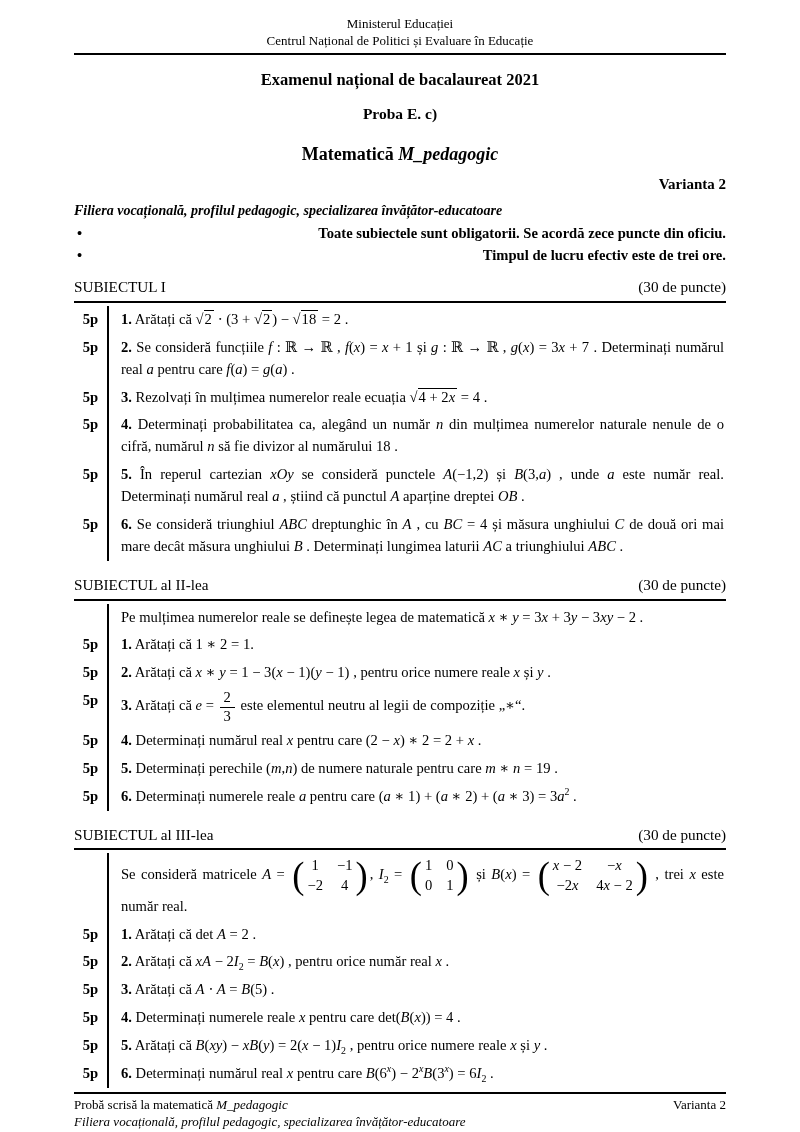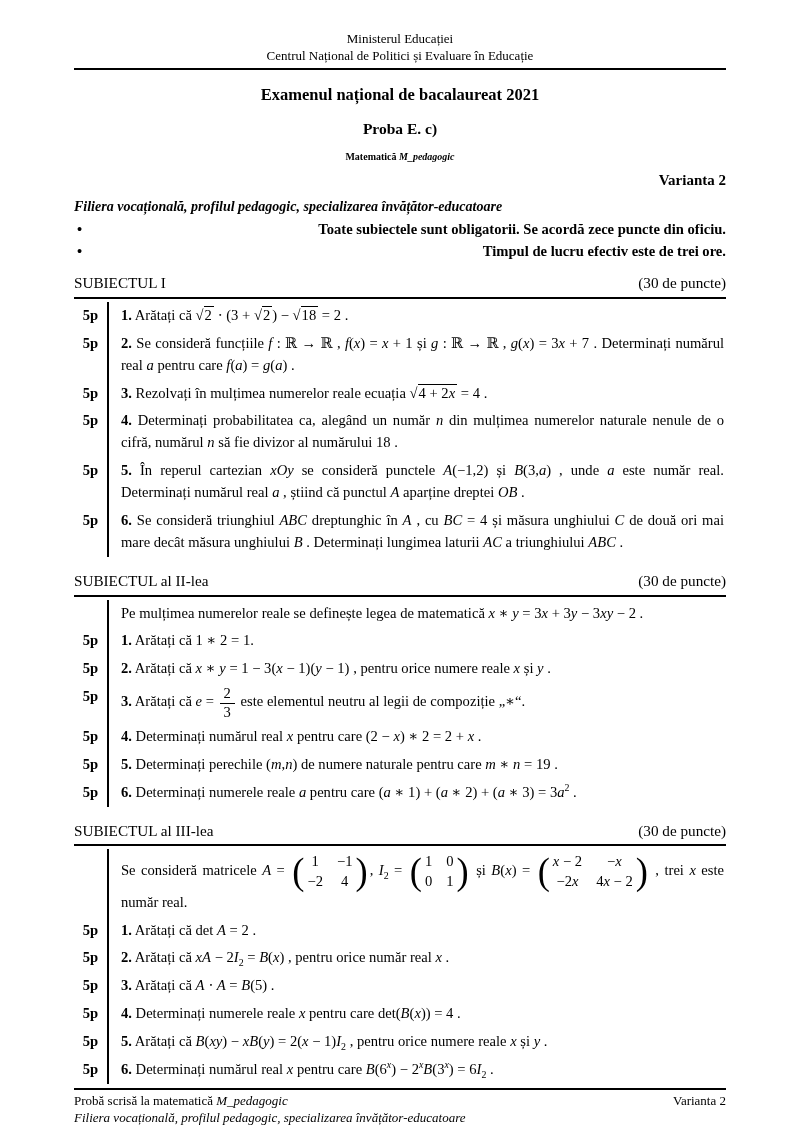--- a/index.html
+++ b/index.html
@@ -1,26 +1,26 @@
 <!DOCTYPE html>
 <html><head>
 <meta charset="utf-8">
 <style>
   html,body{margin:0;padding:0;background:#fff;}
   .page{
     width:800px;height:1132px;margin:0 auto;background:#fff;color:#000;
     font-family:"Liberation Serif","DejaVu Serif",serif;font-size:14.6px;line-height:1.5;
-    box-sizing:border-box;padding:31px 74px 14px;display:flex;flex-direction:column;overflow:hidden;
+    box-sizing:border-box;padding:16px 74px 14px;display:flex;flex-direction:column;overflow:hidden;
   }
   .org{text-align:center;font-size:13px;line-height:1.3;}
   .orgrule{border:none;border-top:2px solid #000;margin:3px 0 0;}
   .title-block{text-align:center;font-weight:bold;margin-top:13px;}
   .t1{font-size:16.5px;font-family:Liberation Serif, serif;}
   .t2{font-size:15.5px;margin-top:9px;}
-  .t3{font-size:10px;margin-top:9px;}
+  .t3{font-size:18px;margin-top:16px;}
   .t3 .ital{font-style:italic;}
   .variant{text-align:right;font-weight:bold;font-size:15px;margin-top:5px;}
   .filiera{font-weight:bold;font-style:italic;font-size:14px;margin-top:5px;}
   ul.rules{list-style:none;margin:2px 0 0;padding:0;font-weight:bold;font-size:14.6px;}
   ul.rules li{padding-left:20px;position:relative;text-align:right;}
   ul.rules li::before{content:"\2022";position:absolute;left:3px;}
   .sec-head{display:flex;justify-content:space-between;font-weight:normal;font-size:15.2px;margin-top:9px;margin-bottom:2px;}
   .sec-body{border-top:2.5px solid #000;padding-top:3px;padding-bottom:4px;}
   .prow{display:flex;align-items:stretch;}
   .pts{width:33px;flex:0 0 33px;font-weight:bold;text-align:center;padding-top:3px;}

